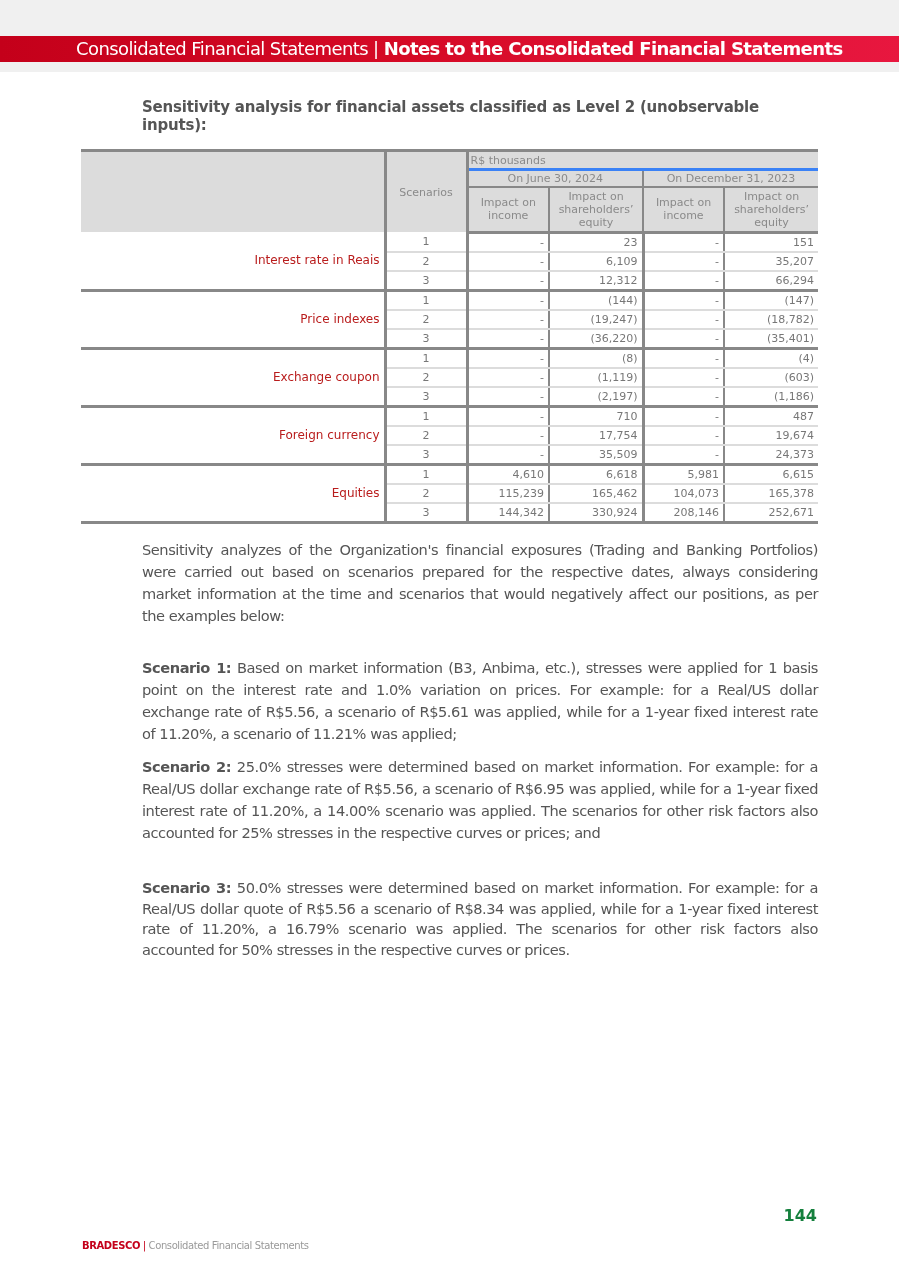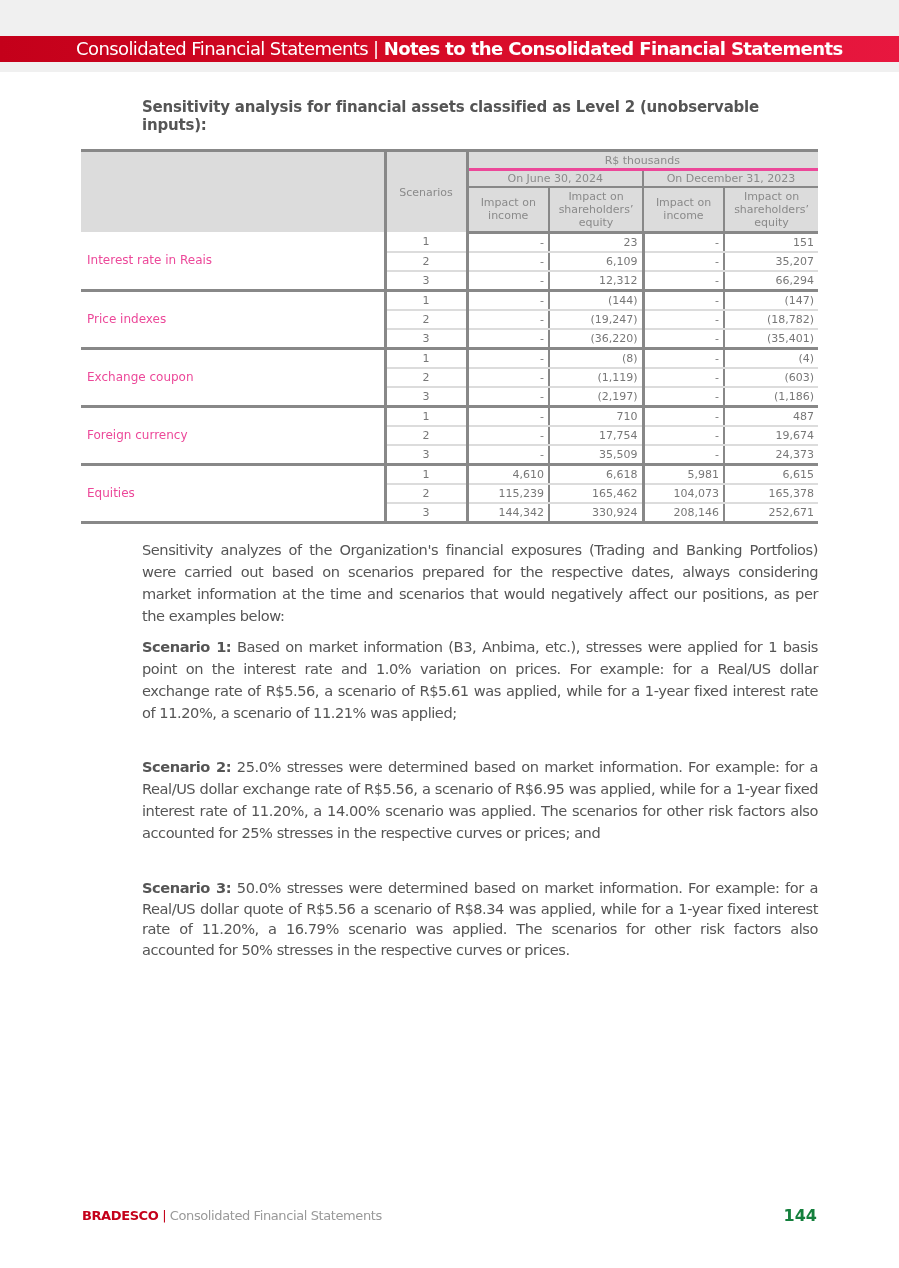--- a/index.html
+++ b/index.html
@@ -33,48 +33,48 @@
   table.sens col.c2 { width: 82px; }
   table.sens col.c3 { width: 94px; }
   table.sens col.c4 { width: 81px; }
   table.sens col.c5 { width: 94px; }
 
   table.sens thead th {
     background: #dcdcdc; font-weight: normal; color: #8a8a8a; text-align: center;
     line-height: 13px; padding: 1px 2px;
   }
   table.sens thead tr.r-units th { border-top: 3px solid #888; }
-  table.sens thead th.units { text-align: center; font-weight: normal; padding-right: 4px; height: 19px; border-bottom: 3px solid #ec4899; }
+  table.sens thead th.units { text-align: left; font-weight: normal; padding-right: 4px; height: 19px; border-bottom: 3px solid #3b82f6; }
   table.sens thead th.period { height: 17px; border-bottom: 2px solid #888; }
   table.sens thead th.col-h { height: 45px; font-size: 11px; }
   table.sens thead th.label-h { border-top: 3px solid #888; border-right: 3px solid #888; }
   table.sens thead th.scen-h { border-top: 3px solid #888; border-right: 3px solid #888; }
   table.sens thead tr.r-cols th { border-bottom: 3px solid #888; }
   table.sens thead th.inner-sep { border-right: 2px solid #888; }
 
   table.sens tbody td { height: 19px; line-height: 17px; padding: 0 4px; border-bottom: 2px solid #dcdcdc; }
-  table.sens tbody td.label { text-align: left; padding-left: 6px; color: #ec4899; font-size: 12px; border-bottom: 3px solid #888; }
+  table.sens tbody td.label { text-align: right; padding-left: 6px; color: #b91c1c; font-size: 12px; border-bottom: 3px solid #888; }
   table.sens tbody td.scen { text-align: center; border-left: 3px solid #888; border-right: 3px solid #888; }
   table.sens tbody td.num { text-align: right; }
   table.sens tbody td.sep-thin { border-right: 2px solid #888; }
   table.sens tbody td.sep-thick { border-right: 3px solid #888; }
   table.sens tbody tr.grp-end td { border-bottom: 3px solid #888; }
 
   .para {
     position: absolute; left: 142px; width: 676px;
     font-family: "DejaVu Sans", sans-serif; font-size: 14.6px; line-height: 22px; color: #555;
     text-align: justify; letter-spacing: -0.45px;
   }
   .para b { font-weight: bold; }
   #p-intro { top: 539px; }
-  #p-s1 { top: 636px; }
+  #p-s1 { top: 657px; }
   #p-s2 { top: 756px; }
   #p-s3 { top: 878px; line-height: 20.5px; }
 
-  .footer { position: absolute; left: 82px; top: 1208px; font-family: "DejaVu Sans", sans-serif; font-size: 13px; color: #999; letter-spacing: -0.4px; }
+  .footer { position: absolute; left: 82px; top: 1240px; font-family: "DejaVu Sans", sans-serif; font-size: 10px; color: #999; letter-spacing: -0.4px; }
   .footer .brand { color: #c4001a; font-weight: bold; }
   .footer .sep { color: #c4001a; }
   .page-no { position: absolute; right: 82px; top: 1206px; font-family: "DejaVu Sans", sans-serif; font-size: 16px; font-weight: bold; color: #15803d; }
 </style>
 </head>
 <body>
 
 <div class="top-gray"></div>
 <div class="header-band"><span class="light">Consolidated Financial Statements</span><span class="light"> | </span><span class="bold">Notes to the Consolidated Financial Statements</span></div>
 <div class="under-gray"></div>

